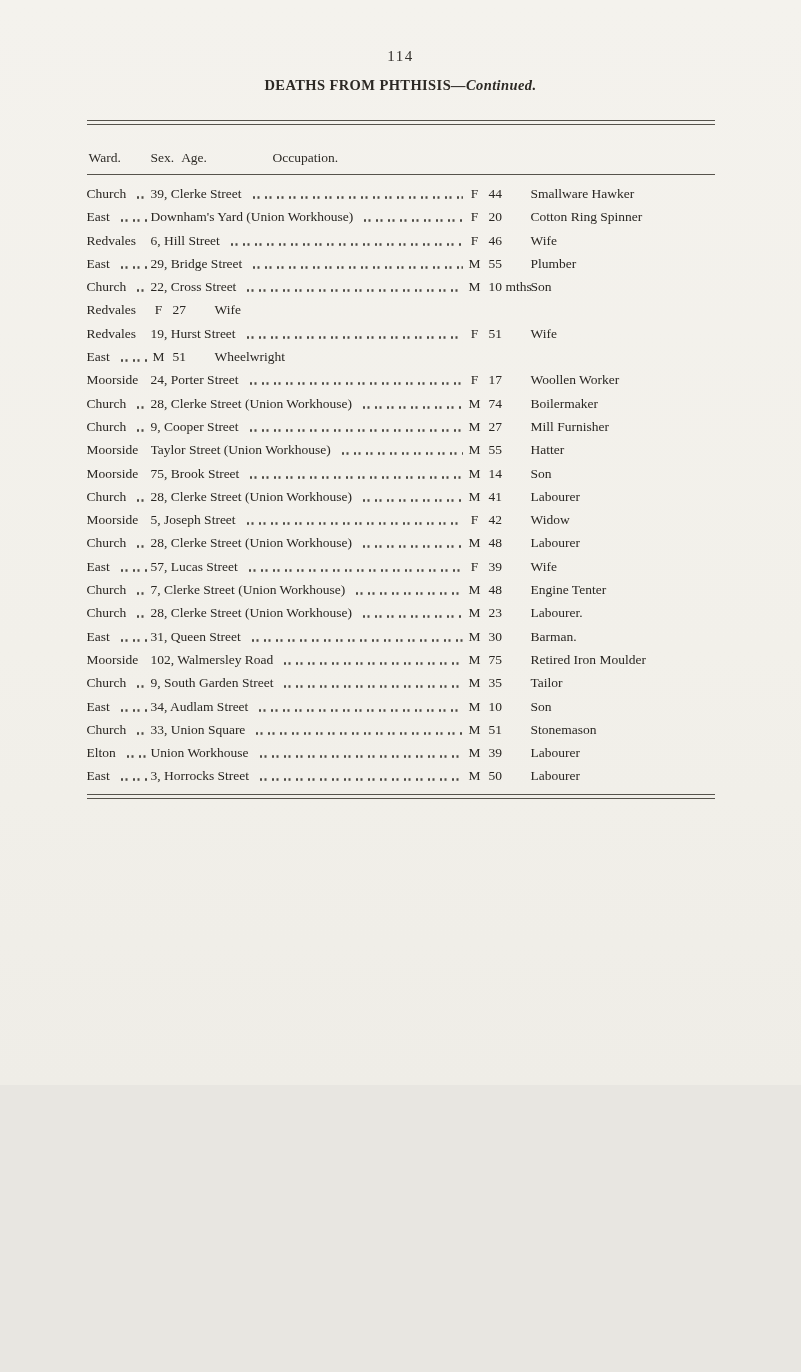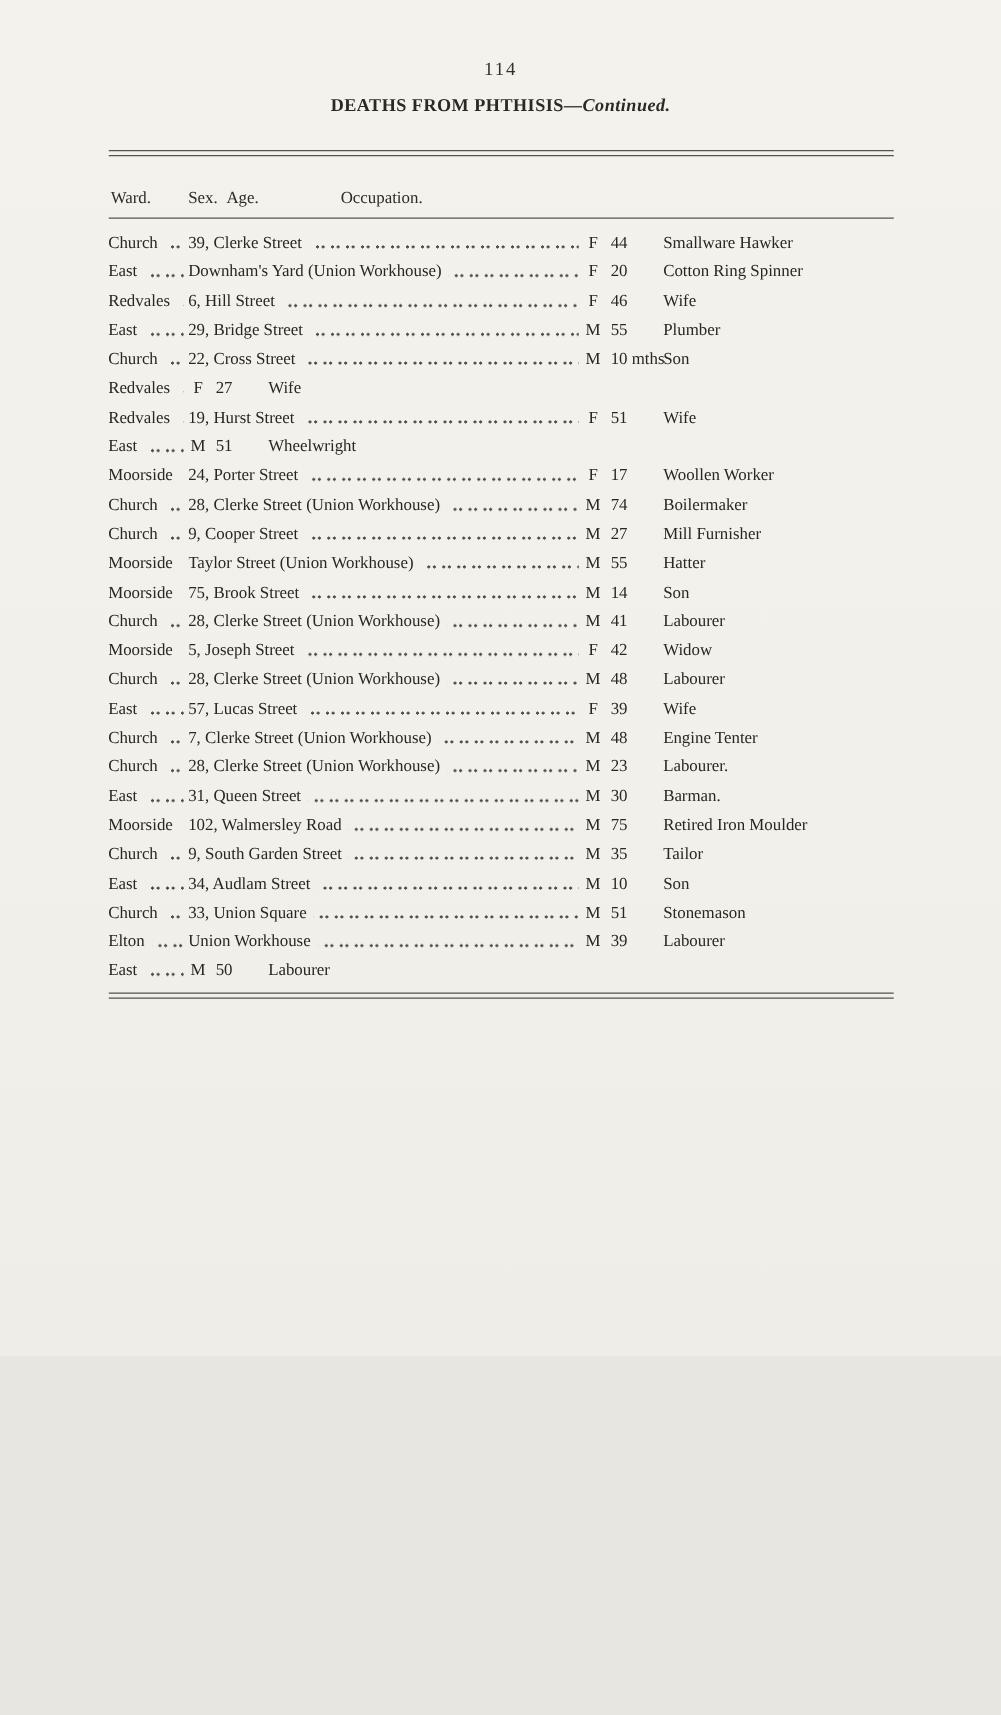--- a/index.html
+++ b/index.html
@@ -452,20 +452,24 @@
     <div class="c-sex">M</div>
     <div class="c-age">39</div>
     <div class="c-occ">Labourer</div>
   </div>
 
   <div class="row">
     <div class="c-ward">
       <span class="txt">East</span>
       <span class="leader"></span>
     </div>
+    <div class="c-addr">
+      <span class="txt">3, Horrocks Street</span>
+      <span class="leader"></span>
+    </div>
     <div class="c-sex">M</div>
     <div class="c-age">50</div>
     <div class="c-occ">Labourer</div>
   </div>
 </div>
 
     <div class="rule double bottom"></div>
 
   </div>
 

